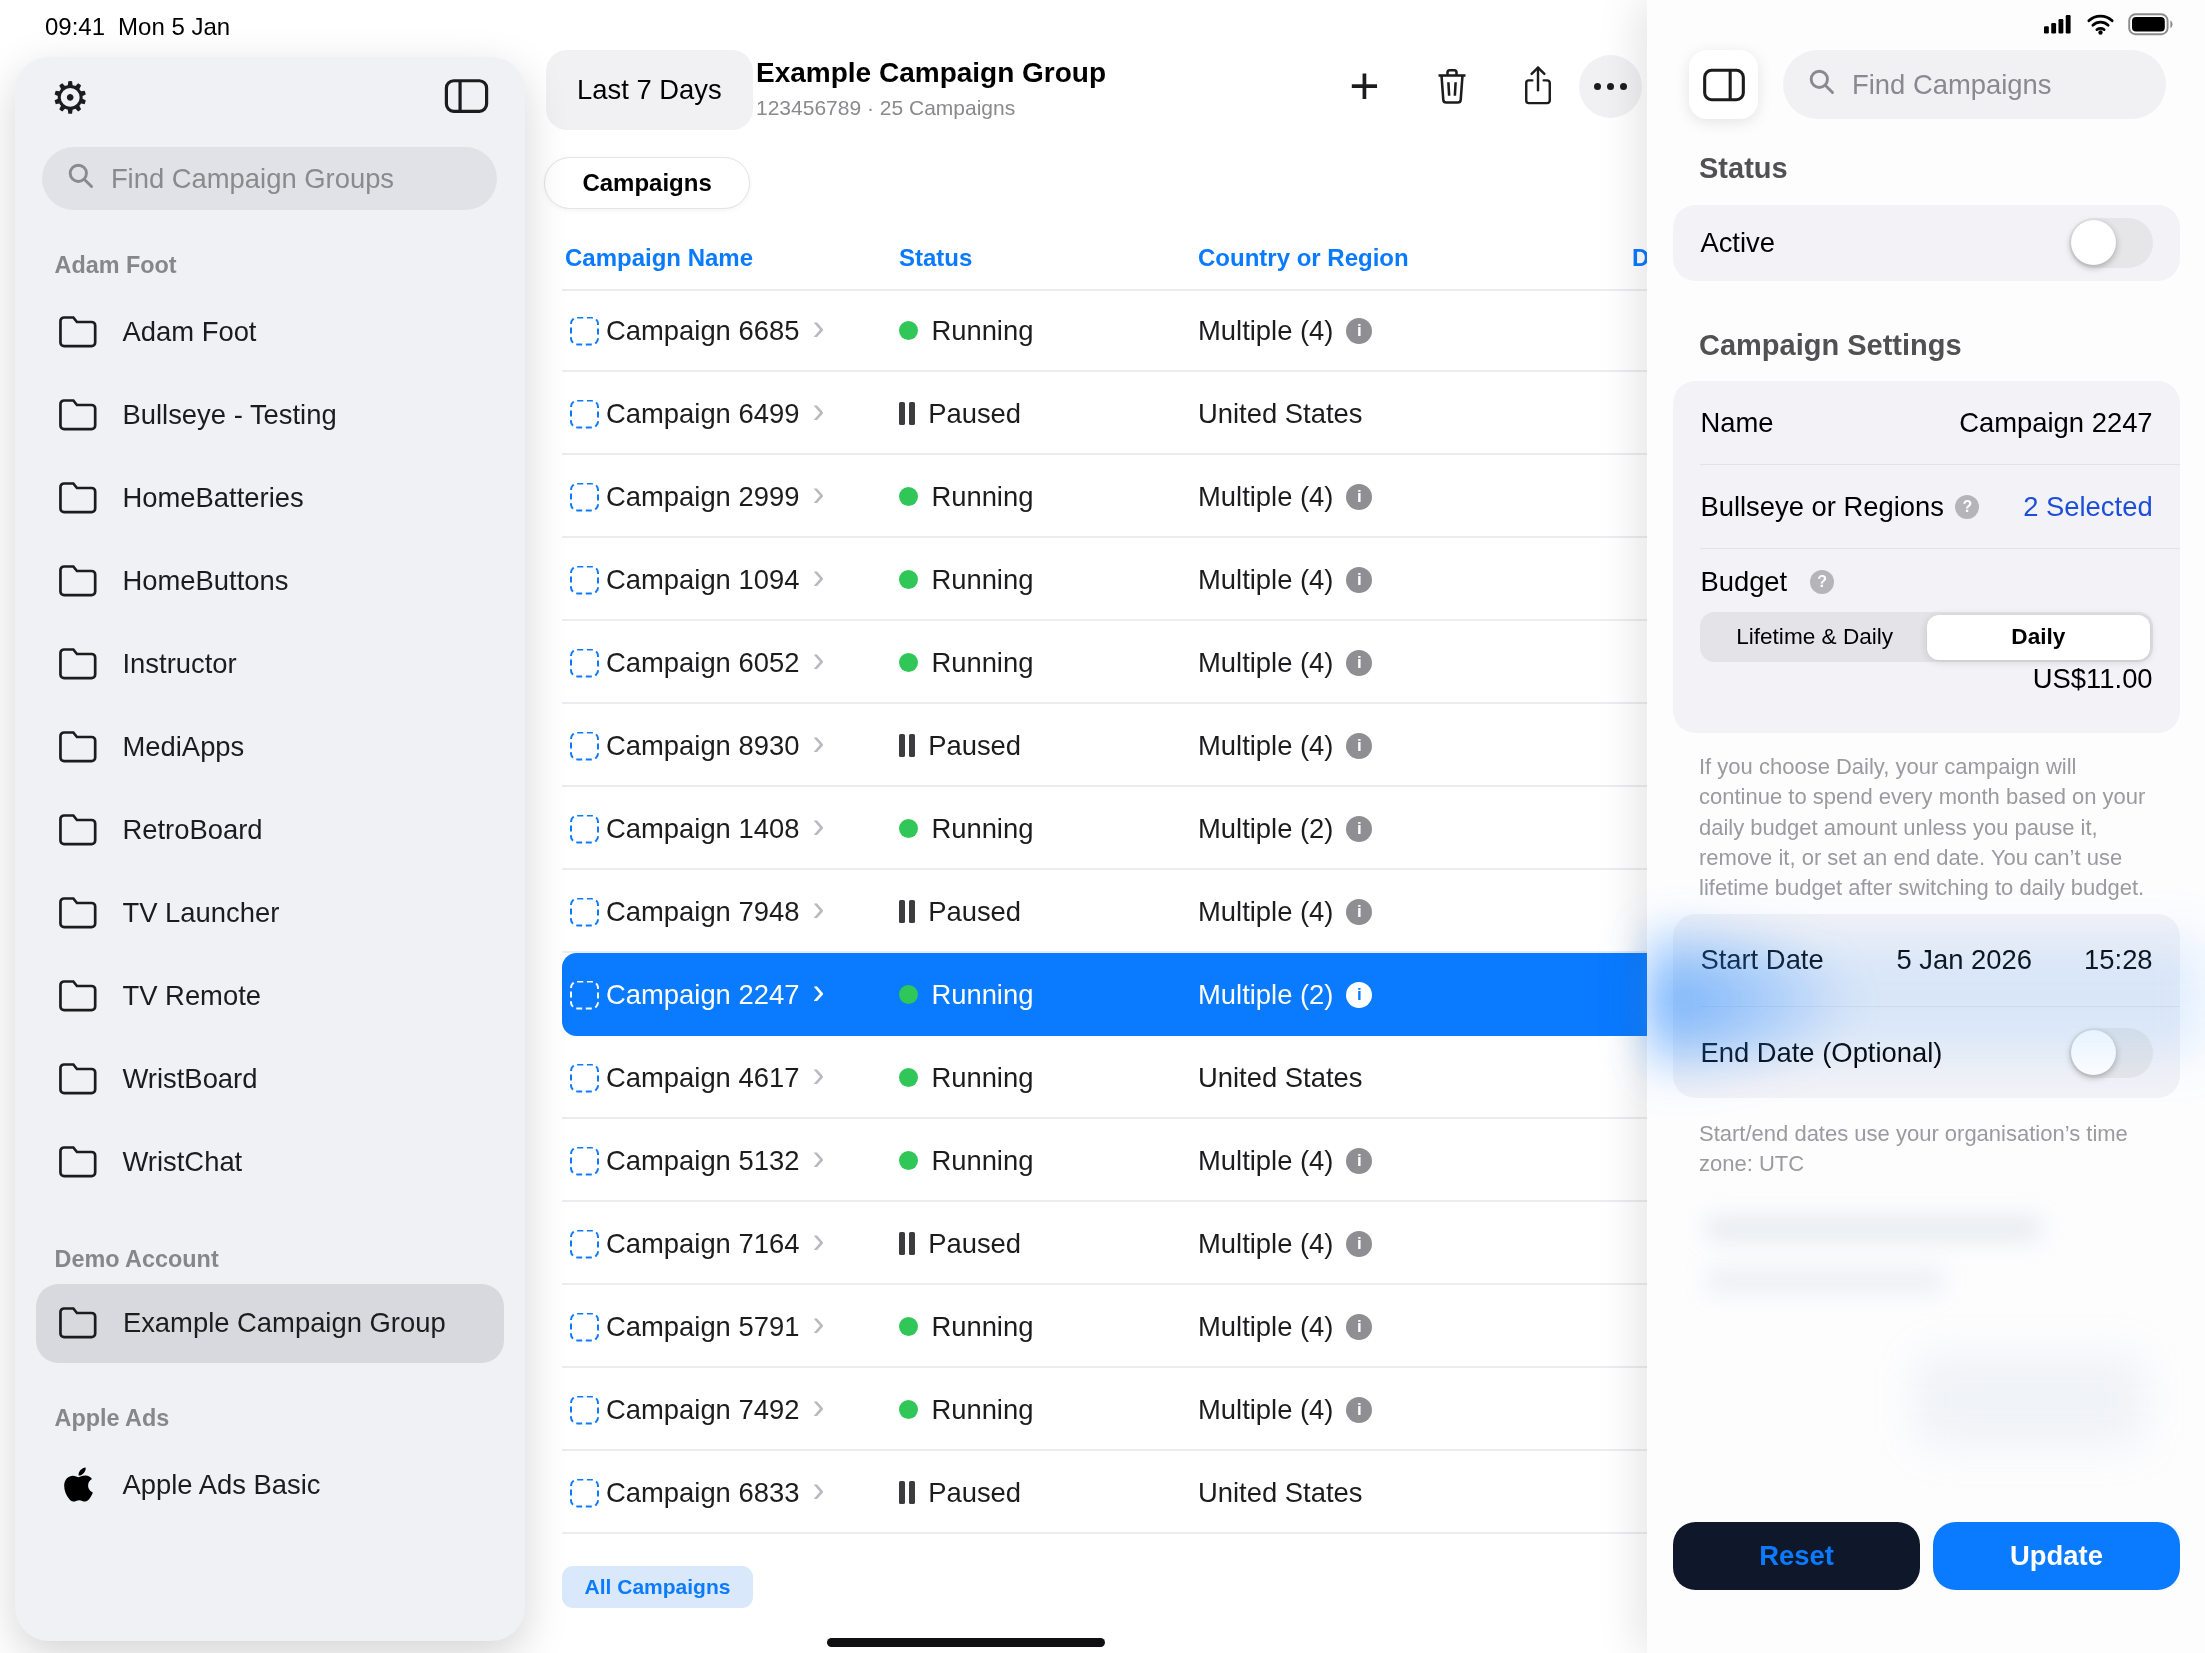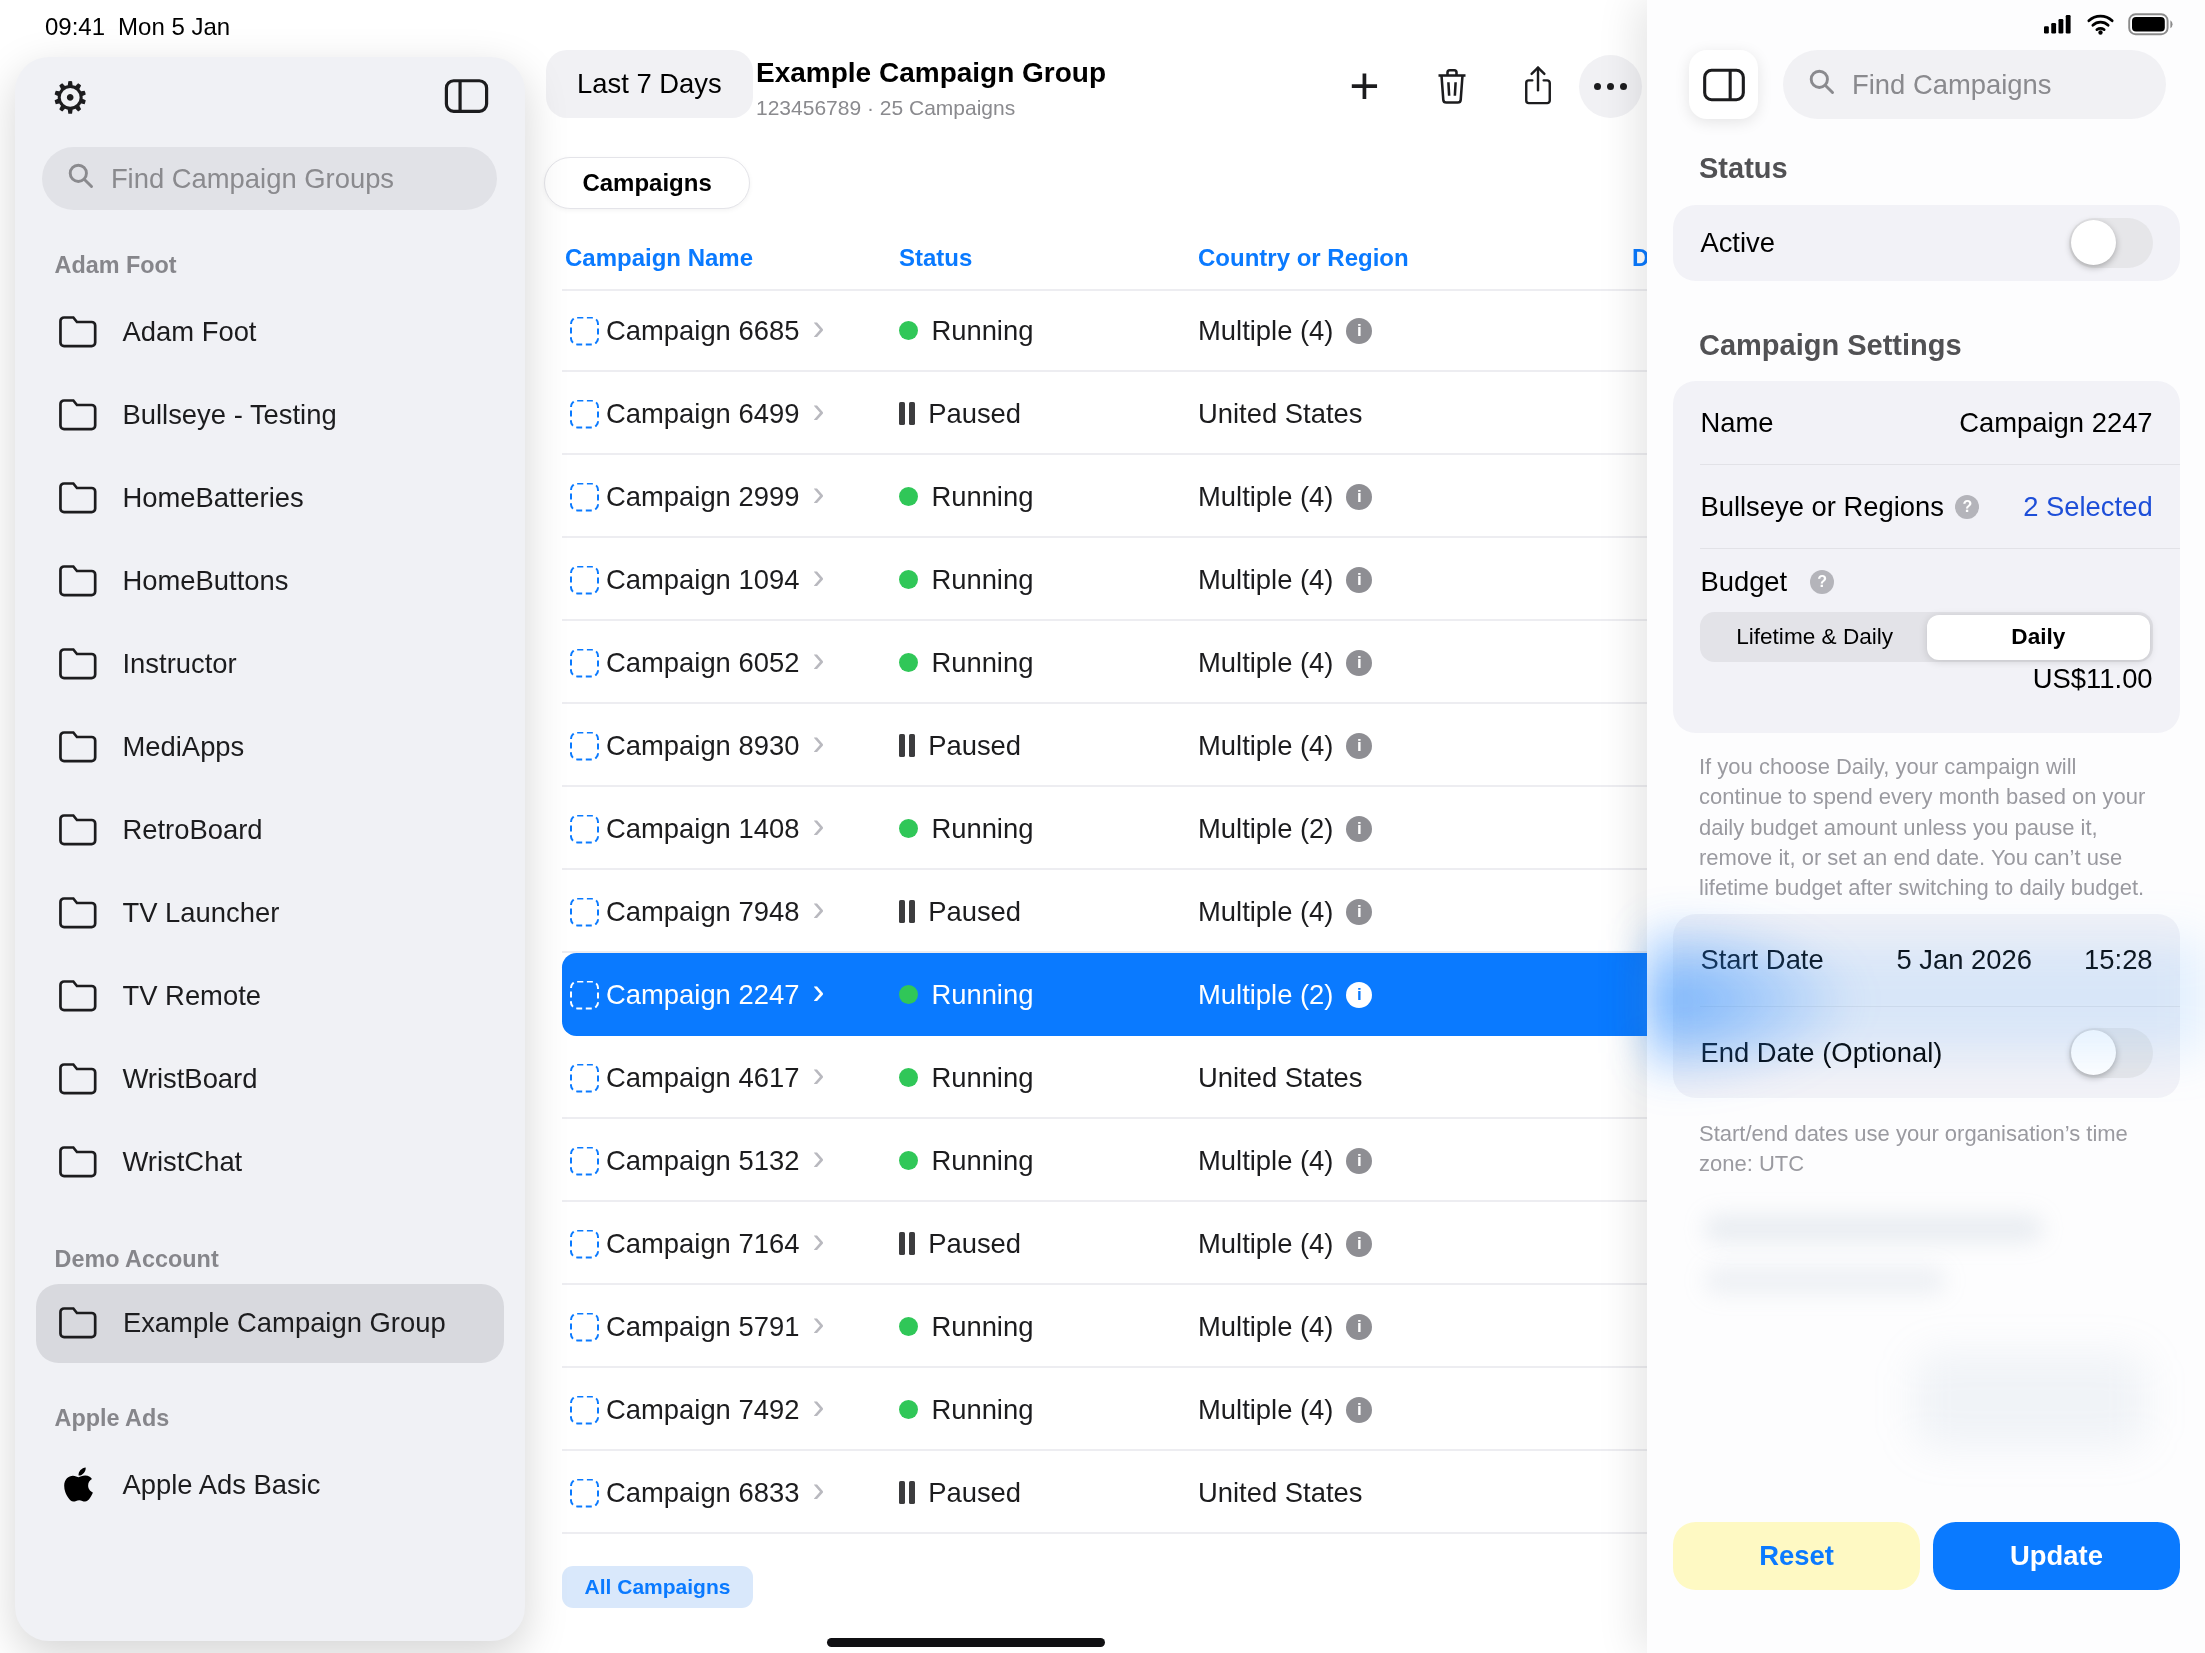--- a/index.html
+++ b/index.html
@@ -16,21 +16,21 @@
   .sb-top{display:flex;justify-content:space-between;align-items:center;padding:18px 36px 0 36px;height:63px}
   .gear{font-size:44px;line-height:1;color:#1c1c1e;cursor:default}
   .sb-search{margin:27.4px 27.4px 0;height:63px;background:#e1e2e7;border-radius:31.5px;display:flex;align-items:center;gap:16px;padding:0 24px;color:#8a8a8e;font-size:27.4px}
   .sb-section-title{margin:42px 0 11.3px 40px;font-size:23.4px;font-weight:600;color:#86868b}
   .sb-item{height:83px;display:flex;align-items:center;gap:21px;padding:0 19.4px 0 40px;font-size:27.4px;color:#1c1c1e}
   .sb-item.selected{margin:1.6px 21px;padding-left:19.4px;height:79px;background:#d8d9de;border-radius:22.6px}
   .sb-ic{width:47px;display:flex;justify-content:center;align-items:center}
 
   
   .main{position:absolute;left:525px;top:0;width:1122px;height:1653px;overflow:hidden}
-  .btn-range{position:absolute;left:21px;top:50px;height:68px;padding:0 31px;background:#f1f1f4;border-radius:21px;display:flex;align-items:center;font-size:27.4px;color:#000}
+  .btn-range{position:absolute;left:21px;top:50px;height:80px;padding:0 31px;background:#f1f1f4;border-radius:21px;display:flex;align-items:center;font-size:27.4px;color:#000}
   .main-title{position:absolute;left:231px;top:57px}
   .main-title .t{font-size:28px;font-weight:700;color:#000}
   .main-title .s{font-size:21px;color:#8a8a8e;margin-top:6.5px}
   .hicon{position:absolute;top:55px;width:61px;height:61px;display:flex;align-items:center;justify-content:center}
   .hicon.plus{left:809px;font-size:52px;font-weight:300;color:#1c1c1e}
   .hicon.trash{left:896px}
   .hicon.share{left:982px}
   .hicon-circle{position:absolute;left:1054px;top:55px;width:63px;height:63px;border-radius:50%;background:#f1f1f4;display:flex;align-items:center;justify-content:center;gap:5.7px}
   .hicon-circle b{width:7.3px;height:7.3px;border-radius:50%;background:#1c1c1e}
   .tab{position:absolute;left:19.4px;top:157px;height:52px;padding:0 37px;background:#fff;border:1.6px solid #e4e4e9;border-radius:26px;display:flex;align-items:center;font-size:24px;font-weight:700;color:#000;box-shadow:0 1.6px 4.8px rgba(0,0,0,.05)}
@@ -80,21 +80,21 @@
   .seg-item{flex:1;display:flex;align-items:center;justify-content:center;font-size:22.6px;color:#000}
   .seg-item.sel{background:#fff;border-radius:12px;box-shadow:0 1.6px 8px rgba(0,0,0,.15);font-weight:600}
   .amount{margin-top:1px;text-align:right;font-size:27.4px;color:#000}
   .note{position:absolute;left:52px;width:457px;font-size:22px;line-height:1.38;color:#9a9aa0}
   .note.n1{top:752px}
   .note.n2{top:1119px}
   .dt-group{display:flex;gap:52px}
   .dt-group span{font-size:27.4px;color:#000}
   .toggle{width:84px;height:50px;border-radius:25px;background:#e6e6e9;position:relative;flex:none}
   .toggle .knob{position:absolute;left:2.4px;top:2.4px;width:45px;height:45px;border-radius:50%;background:#fff;box-shadow:0 2.4px 7.3px rgba(0,0,0,.28)}
-  .btn-reset{position:absolute;left:26px;top:1522px;width:247px;height:68px;background:#fef9c3;border-radius:22.6px;display:flex;align-items:center;justify-content:center;font-size:27.4px;font-weight:600;color:#0a7aff}
+  .btn-reset{position:absolute;left:26px;top:1522px;width:247px;height:68px;background:#0f172a;border-radius:22.6px;display:flex;align-items:center;justify-content:center;font-size:27.4px;font-weight:600;color:#0a7aff}
   .btn-update{position:absolute;left:286px;top:1522px;width:247px;height:68px;background:#0a7aff;border-radius:22.6px;display:flex;align-items:center;justify-content:center;font-size:27.4px;font-weight:600;color:#fff}
   .glow{position:absolute;left:0;top:872px;width:559px;height:258px;background:radial-gradient(55% 55% at 4% 50%, rgba(30,130,255,.55), rgba(30,130,255,0) 62%);filter:blur(18px);pointer-events:none;z-index:5}
   .glow2{position:absolute;left:0;top:940px;width:559px;height:113px;background:rgba(90,170,255,.17);filter:blur(24px);pointer-events:none;z-index:5}
   .ghost{position:absolute;pointer-events:none}
   .g1{left:57px;top:1215px;width:339px;height:27.4px;background:rgba(140,160,185,.18);filter:blur(11.3px);border-radius:13.7px}
   .g2{left:57px;top:1267px;width:242px;height:27.4px;background:rgba(140,160,185,.14);filter:blur(11.3px);border-radius:13.7px}
   .g3{left:266px;top:1352px;width:234px;height:97px;background:rgba(150,170,195,.12);filter:blur(19.4px);border-radius:24px}
 
   .home-indicator{position:absolute;left:827px;bottom:5.7px;width:278px;height:9px;border-radius:4.8px;background:#101013;z-index:50}
 </style>

